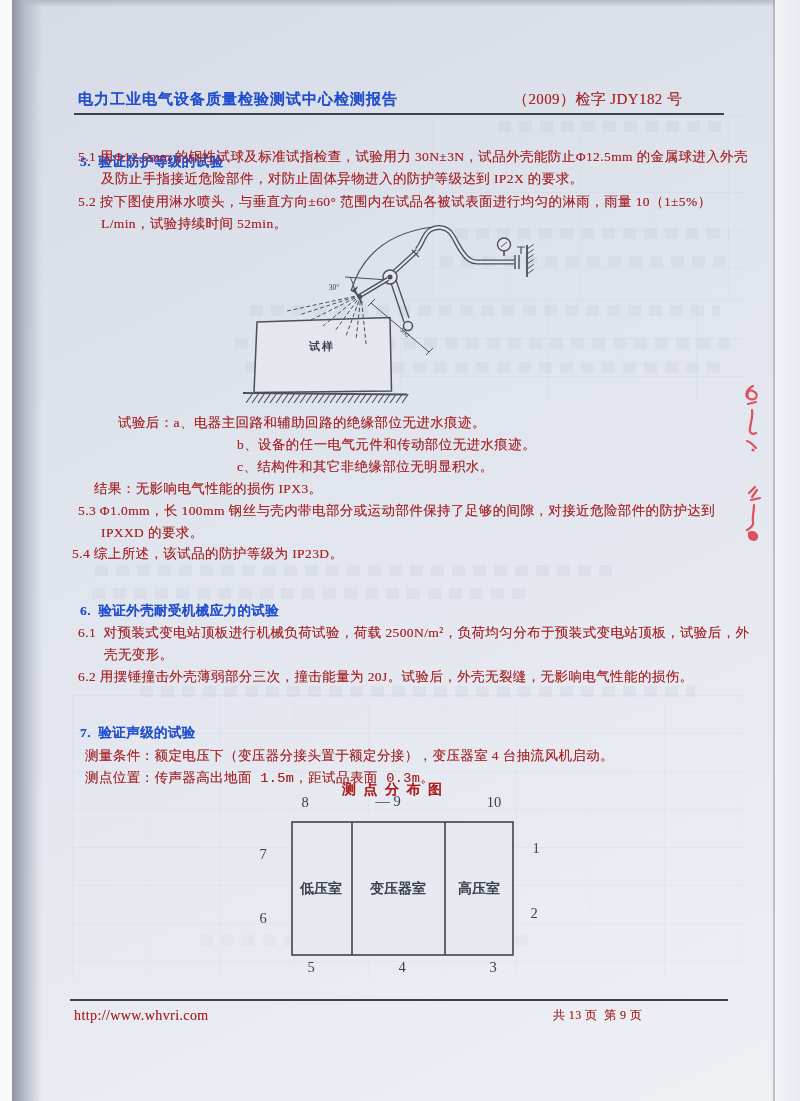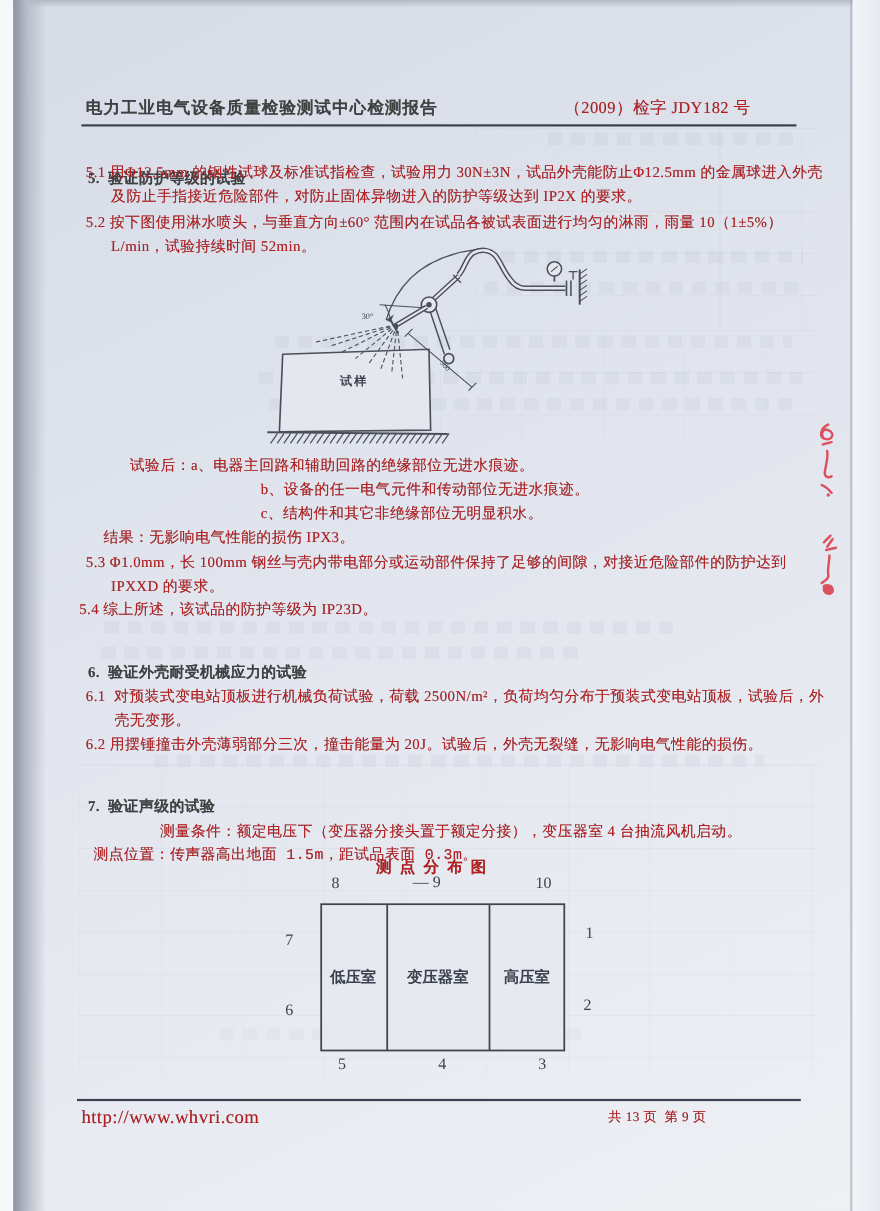--- a/index.html
+++ b/index.html
@@ -16,21 +16,21 @@
   .edge-left-white{position:absolute;left:0;top:0;width:12px;height:1101px;background:#f7f8fa;}
   .edge-left-dark{position:absolute;left:12px;top:0;width:30px;height:1101px;
     background:linear-gradient(90deg,#8d93a1 0%,#b6bbc7 40%,rgba(214,218,228,0) 100%);}
   .edge-top{position:absolute;left:0;top:0;width:800px;height:7px;
     background:linear-gradient(180deg,rgba(110,116,130,.35),rgba(110,116,130,0));}
   .edge-right-line{position:absolute;left:773px;top:0;width:2px;height:1101px;background:rgba(150,155,168,.55);}
   .edge-right-light{position:absolute;left:775px;top:0;width:25px;height:1101px;background:linear-gradient(90deg,#f2f4f8,#e7eaf1);}
   
   .t{position:absolute;color:#b91c1c;font-size:13.5px;line-height:21.5px;
      text-shadow:0 0 .5px rgba(70,76,95,.55);letter-spacing:.4px;white-space:pre-wrap;}
-  .b{font-weight:bold;color:#404040;}
+  .b{font-weight:bold;color:#1d4ed8;}
   .hang{padding-left:23px;text-indent:-23px;}
   .hdr{font-size:15px;}
   .center{text-align:center;}
   
   .gl{position:absolute;height:11px;filter:blur(.7px);opacity:.38;
       background:repeating-linear-gradient(90deg,rgba(88,106,156,.16) 0 13px,rgba(88,106,156,0) 13px 21px);}
   .ggrid{position:absolute;opacity:.55;filter:blur(.4px);
       background:
         repeating-linear-gradient(180deg,rgba(96,114,162,.085) 0 1px,rgba(0,0,0,0) 1px 38px),
         repeating-linear-gradient(90deg,rgba(96,114,162,.07) 0 1px,rgba(0,0,0,0) 1px 74px);}
@@ -161,25 +161,25 @@
 <div class="t" style="left:237px;top:456px;">c、结构件和其它非绝缘部位无明显积水。</div>
 <div class="t" style="left:94px;top:478px;">结果：无影响电气性能的损伤 IPX3。</div>
 <div class="t hang" style="left:78px;top:500px;width:650px;">5.3 Φ1.0mm，长 100mm 钢丝与壳内带电部分或运动部件保持了足够的间隙，对接近危险部件的防护达到 IPXXD 的要求。</div>
 <div class="t" style="left:72px;top:543px;">5.4 综上所述，该试品的防护等级为 IP23D。</div>
 
 <div class="t b" style="left:80px;top:600px;">6.  验证外壳耐受机械应力的试验</div>
 <div class="t hang" style="left:78px;top:622px;width:652px;padding-left:26px;text-indent:-26px;">6.1  对预装式变电站顶板进行机械负荷试验，荷载 2500N/m²，负荷均匀分布于预装式变电站顶板，试验后，外壳无变形。</div>
 <div class="t hang" style="left:78px;top:666px;width:660px;">6.2 用摆锤撞击外壳薄弱部分三次，撞击能量为 20J。试验后，外壳无裂缝，无影响电气性能的损伤。</div>
 
 <div class="t b" style="left:80px;top:722px;">7.  验证声级的试验</div>
-<div class="t" style="left:85px;top:745px;width:650px;text-align:center;">测量条件：额定电压下（变压器分接头置于额定分接），变压器室 4 台抽流风机启动。</div>
+<div class="t" style="left:85px;top:745px;width:650px;">测量条件：额定电压下（变压器分接头置于额定分接），变压器室 4 台抽流风机启动。</div>
 <div class="t" style="left:85px;top:768px;width:650px;font-family:Liberation Mono, monospace;">测点位置：传声器高出地面 1.5m，距试品表面 0.3m。</div>
 <div class="t center" style="left:293px;top:779px;width:200px;font-size:14px;font-weight:600;letter-spacing:2px;">测 点 分 布 图</div>
 
 <div class="line" style="left:70px;top:999px;width:658px;height:1.6px;"></div>
-<div class="t" style="left:74px;top:1005px;font-size:17px;">http://www.whvri.com</div>
+<div class="t" style="left:74px;top:1005px;font-size:14px;">http://www.whvri.com</div>
 <div class="t" style="left:553px;top:1005px;font-size:12px;">共 13 页  第 9 页</div>
 
 <div class="edge-top"></div>
 <div class="edge-left-white"></div>
 <div class="edge-left-dark"></div>
 <div class="edge-right-line"></div>
 <div class="edge-right-light"></div>
 
 </body></html>

